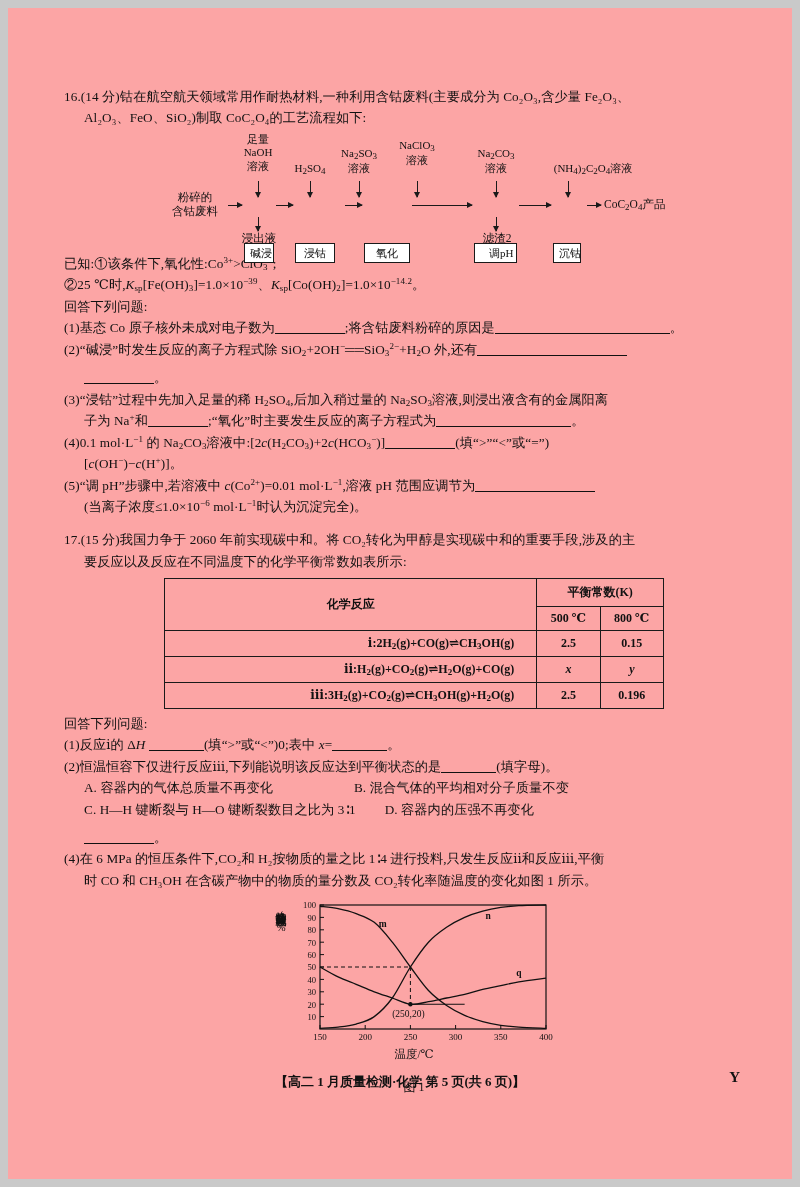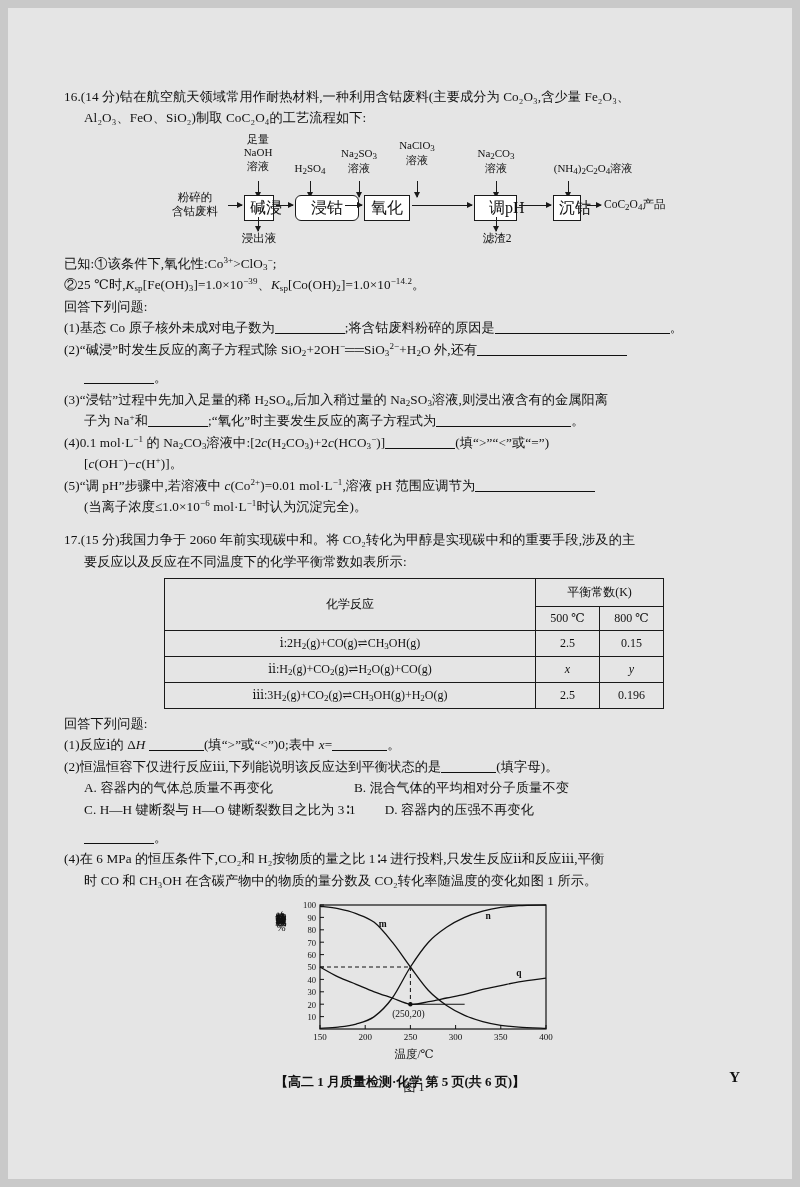--- a/index.html
+++ b/index.html
@@ -6,21 +6,21 @@
   html, body { margin:0; padding:0; }
   body {
     width: 800px; height: 1187px;
     background: #c9c9c9;
     font-family: "Liberation Serif", "DejaVu Serif", serif;
     color: #111;
   }
   .page {
     position: absolute; left: 8px; top: 8px;
     width: 784px; height: 1171px;
-    background: #e5e5e5;
+    background: #fca5a5;
     overflow: hidden;
   }
   .content {
     position: absolute; left: 56px; top: 78px; width: 700px;
   }
   
   .ln { font-size: 13.2px; line-height: 1.62; letter-spacing: .1px; white-space: nowrap; }
   .indent { padding-left: 20px; }
   sub { font-size: 9px; vertical-align: -2px; }
   sup { font-size: 9px; vertical-align: 5px; }
@@ -28,22 +28,23 @@
   .blank { display:inline-block; border-bottom:1px solid #111; vertical-align:-2px; height:12px; } .b55 { width:55px } .b60 { width:60px }
   .b70 { width:70px }
   .b120 { width:120px } .b135 { width:135px } .b150 { width:150px }
   .b175 { width:175px } .b215 { width:215px }
   .qnum { display:inline-block; }
 
   
   .flow { position: relative; height: 118px; margin: 4px 0 2px 0; }
   .flowbox {
     position:absolute; border:1px solid #1a1a1a; background:#fff;
-    font-size:16px; text-align:center; padding:3px 5px; white-space:nowrap;
+    font-size:11px; text-align:center; padding:3px 5px; white-space:nowrap;
     line-height:1.15;
+    margin-top:48px;
   }
   .reagent {
     position:absolute; font-size:11px; text-align:center; line-height:1.22;
     white-space:nowrap;
   }
   .arrow-v { position:absolute; width:1px; background:#1a1a1a; }
   .arrow-v::after {
     content:""; position:absolute; left:-3px; bottom:-1px;
     border-left:3.5px solid transparent; border-right:3.5px solid transparent;
     border-top:6px solid #1a1a1a;
@@ -53,23 +54,23 @@
     content:""; position:absolute; right:-1px; top:-3px;
     border-top:3.5px solid transparent; border-bottom:3.5px solid transparent;
     border-left:6px solid #1a1a1a;
   }
   .flowlabel { position:absolute; font-size:11.5px; white-space:nowrap; line-height:1.2; text-align:center; }
 
   
   .ktable { border-collapse: collapse; margin: 6px auto 4px auto; width: 500px; }
   .ktable td, .ktable th {
     border: 1px solid #1a1a1a; font-size: 12px; text-align:center;
-    padding: 4px 3px; font-weight: normal; margin-left: 48px;
-  }
-  .ktable .rxn { padding: 5px 22px; }
+    padding: 4px 3px; font-weight: bold; margin-left: 48px;
+  }
+  .ktable .rxn { padding: 5px 22px; text-align: right; }
   .ktable .hdr-main { padding: 5px 3px; }
 
   
   .chartwrap { position:relative; width:280px; height:185px; margin: 6px auto 0 auto; }
   .ylab {
     position:absolute; left:-2px; top:6px; width:16px; height:150px;
     font-size:11px; writing-mode: vertical-rl; text-orientation: upright;
     letter-spacing: .5px; white-space:nowrap;
   }
   .xlab { position:absolute; left:0; top:150px; width:280px; text-align:center; font-size:11.5px; }
@@ -112,21 +113,21 @@
         <div class="arrow-v" style="left:353px; top:48px; height:16px;"></div>
         <div class="arrow-v" style="left:432px; top:48px; height:16px;"></div>
         <div class="arrow-v" style="left:504px; top:48px; height:16px;"></div>
 
         <div class="flowlabel" style="left:100px; top:58px; width:62px;">粉碎的<br>含钴废料</div>
         <div class="arrow-h" style="left:164px; top:72px; width:14px;"></div>
 
         <div class="flowbox" style="left:180px; top:62px; width:30px;"><span>碱浸</span></div>
         <div class="arrow-h" style="left:212px; top:72px; width:17px;"></div>
 
-        <div class="flowbox" style="left:231px; top:62px; width:64px;border-radius:6px;"><span>浸钴</span></div>
+        <div class="flowbox" style="left:231px; top:62px; width:40px;"><span>浸钴</span></div>
         <div class="arrow-h" style="left:281px; top:72px; width:17px;"></div>
 
         <div class="flowbox" style="left:300px; top:62px; width:46px;"><span>氧化</span></div>
         <div class="arrow-h" style="left:348px; top:72px; width:60px;"></div>
 
         <div class="flowbox" style="left:410px; top:62px; width:43px;padding-left:14px;"><span>调pH</span></div>
         <div class="arrow-h" style="left:455px; top:72px; width:32px;"></div>
 
         <div class="flowbox" style="left:489px; top:62px; width:28px;"><span>沉钴</span></div>
         <div class="arrow-h" style="left:523px; top:72px; width:14px;"></div>

